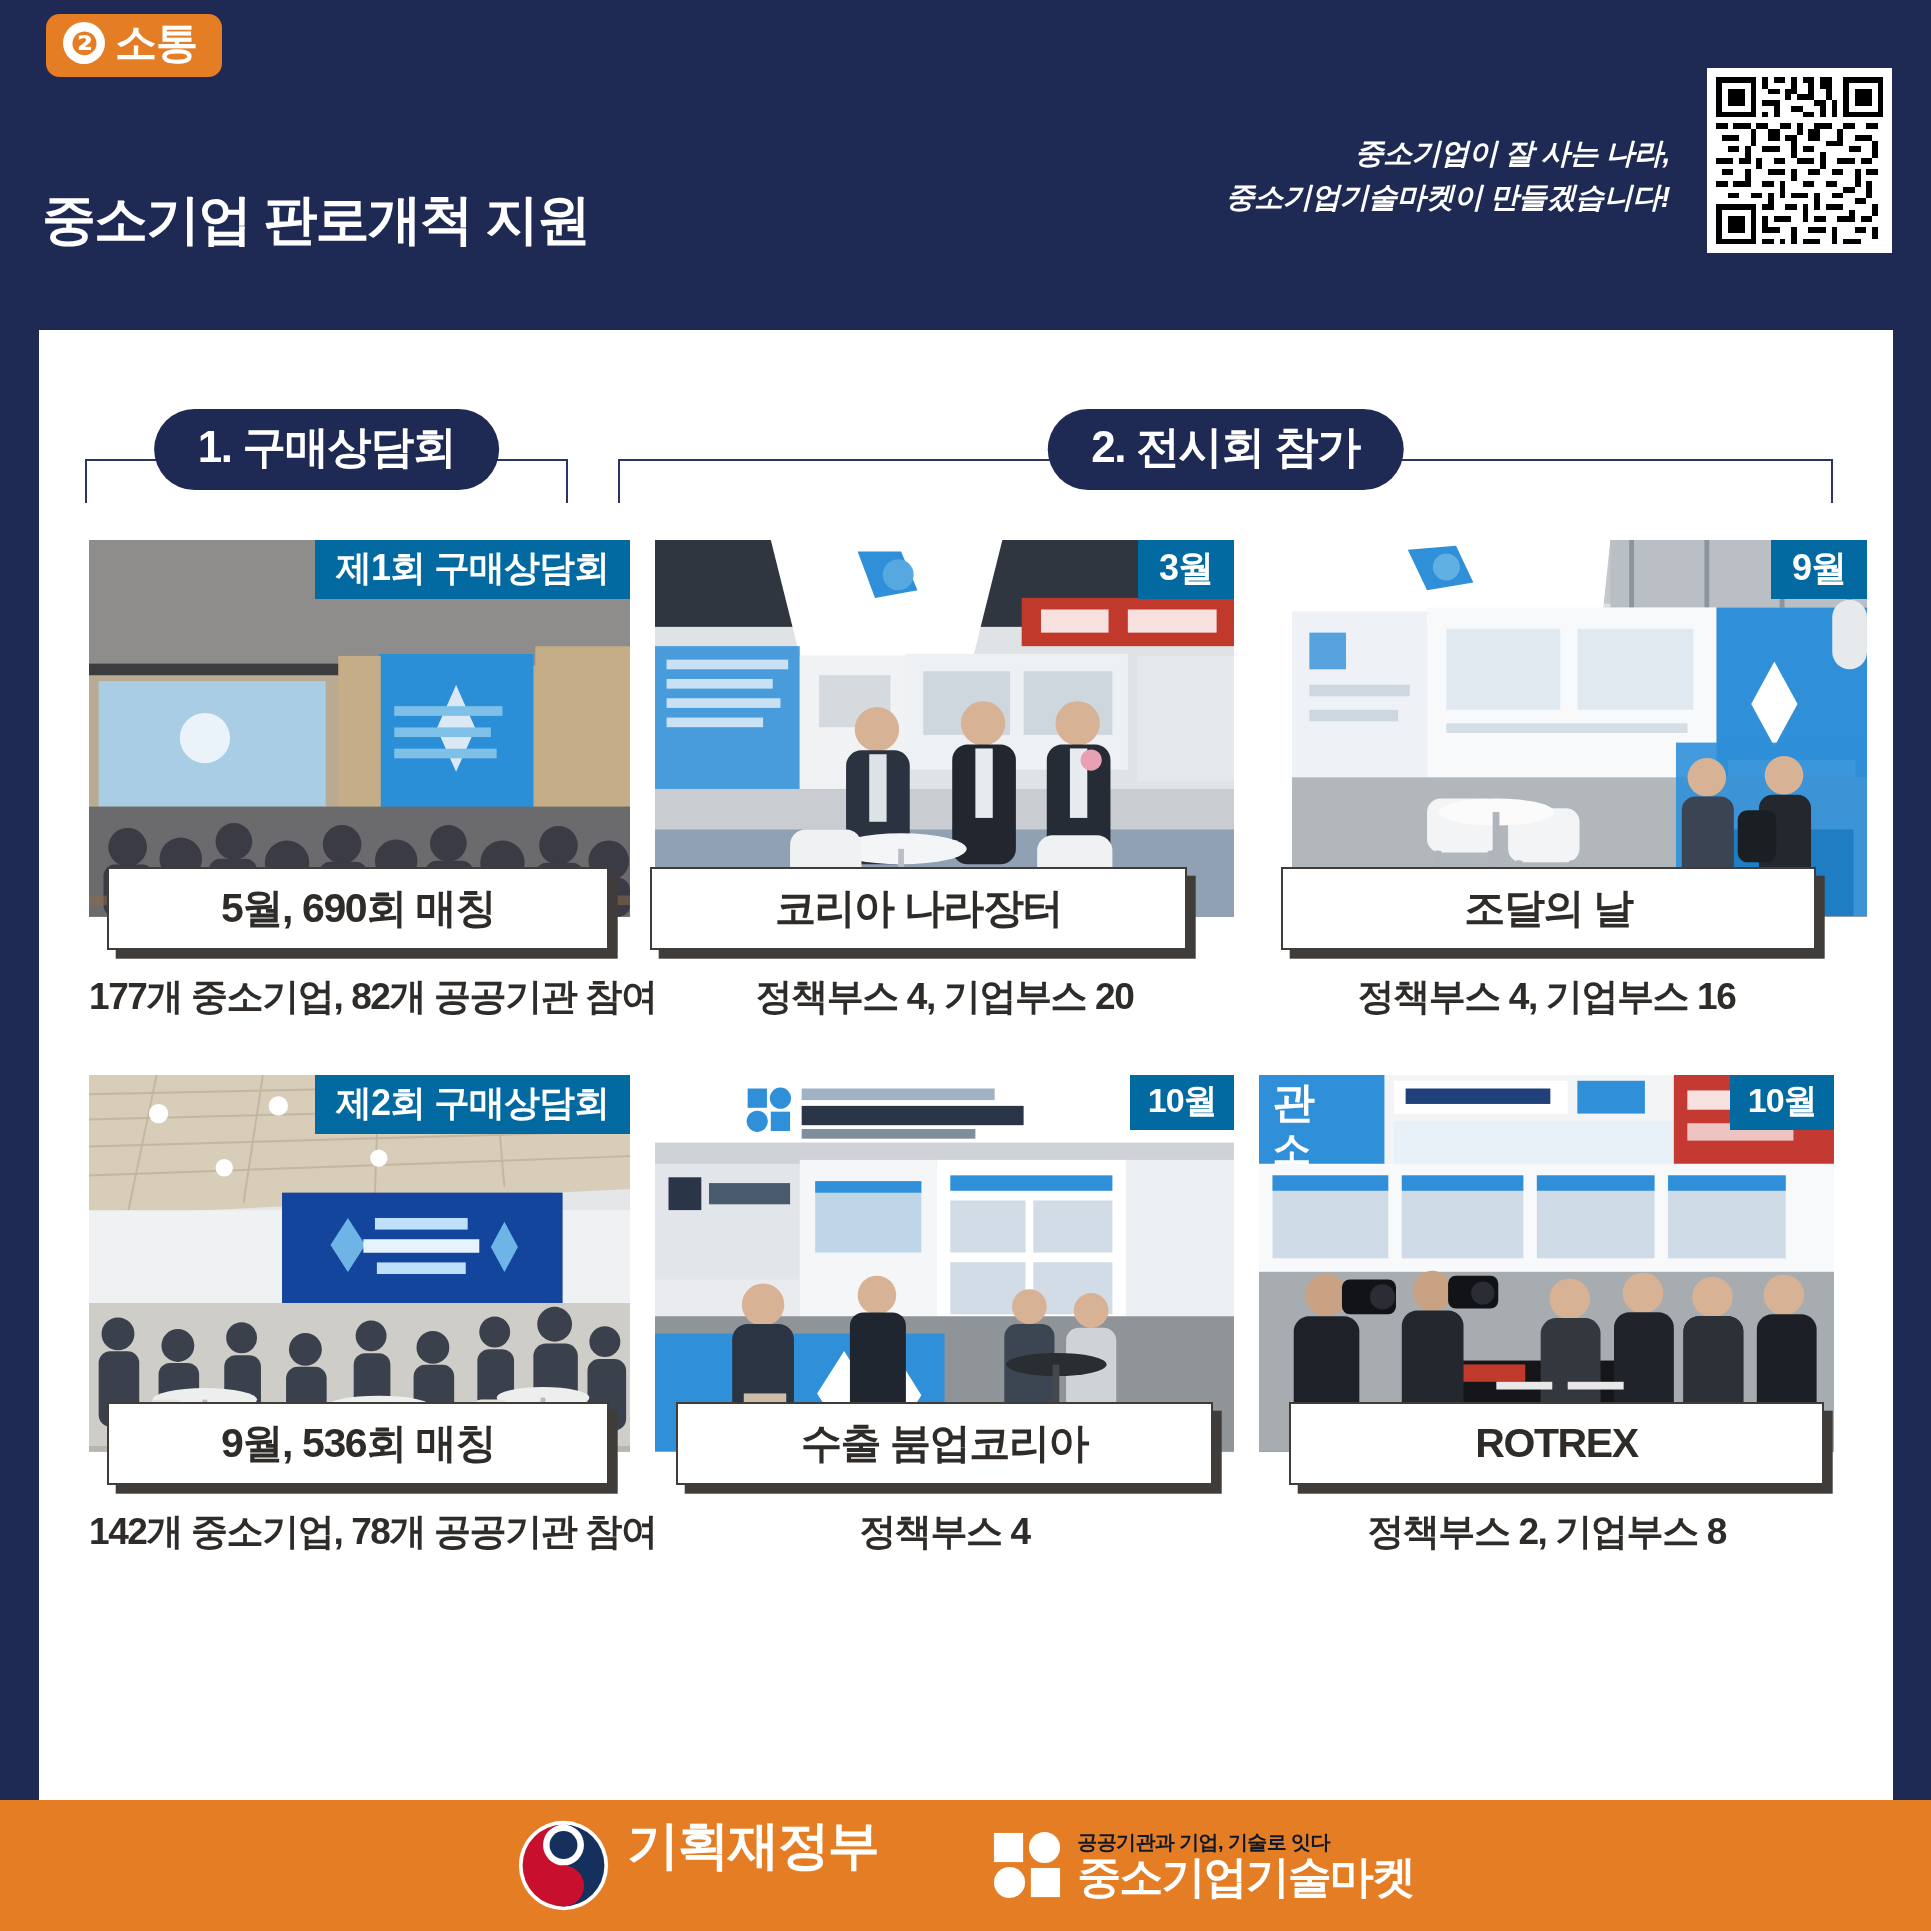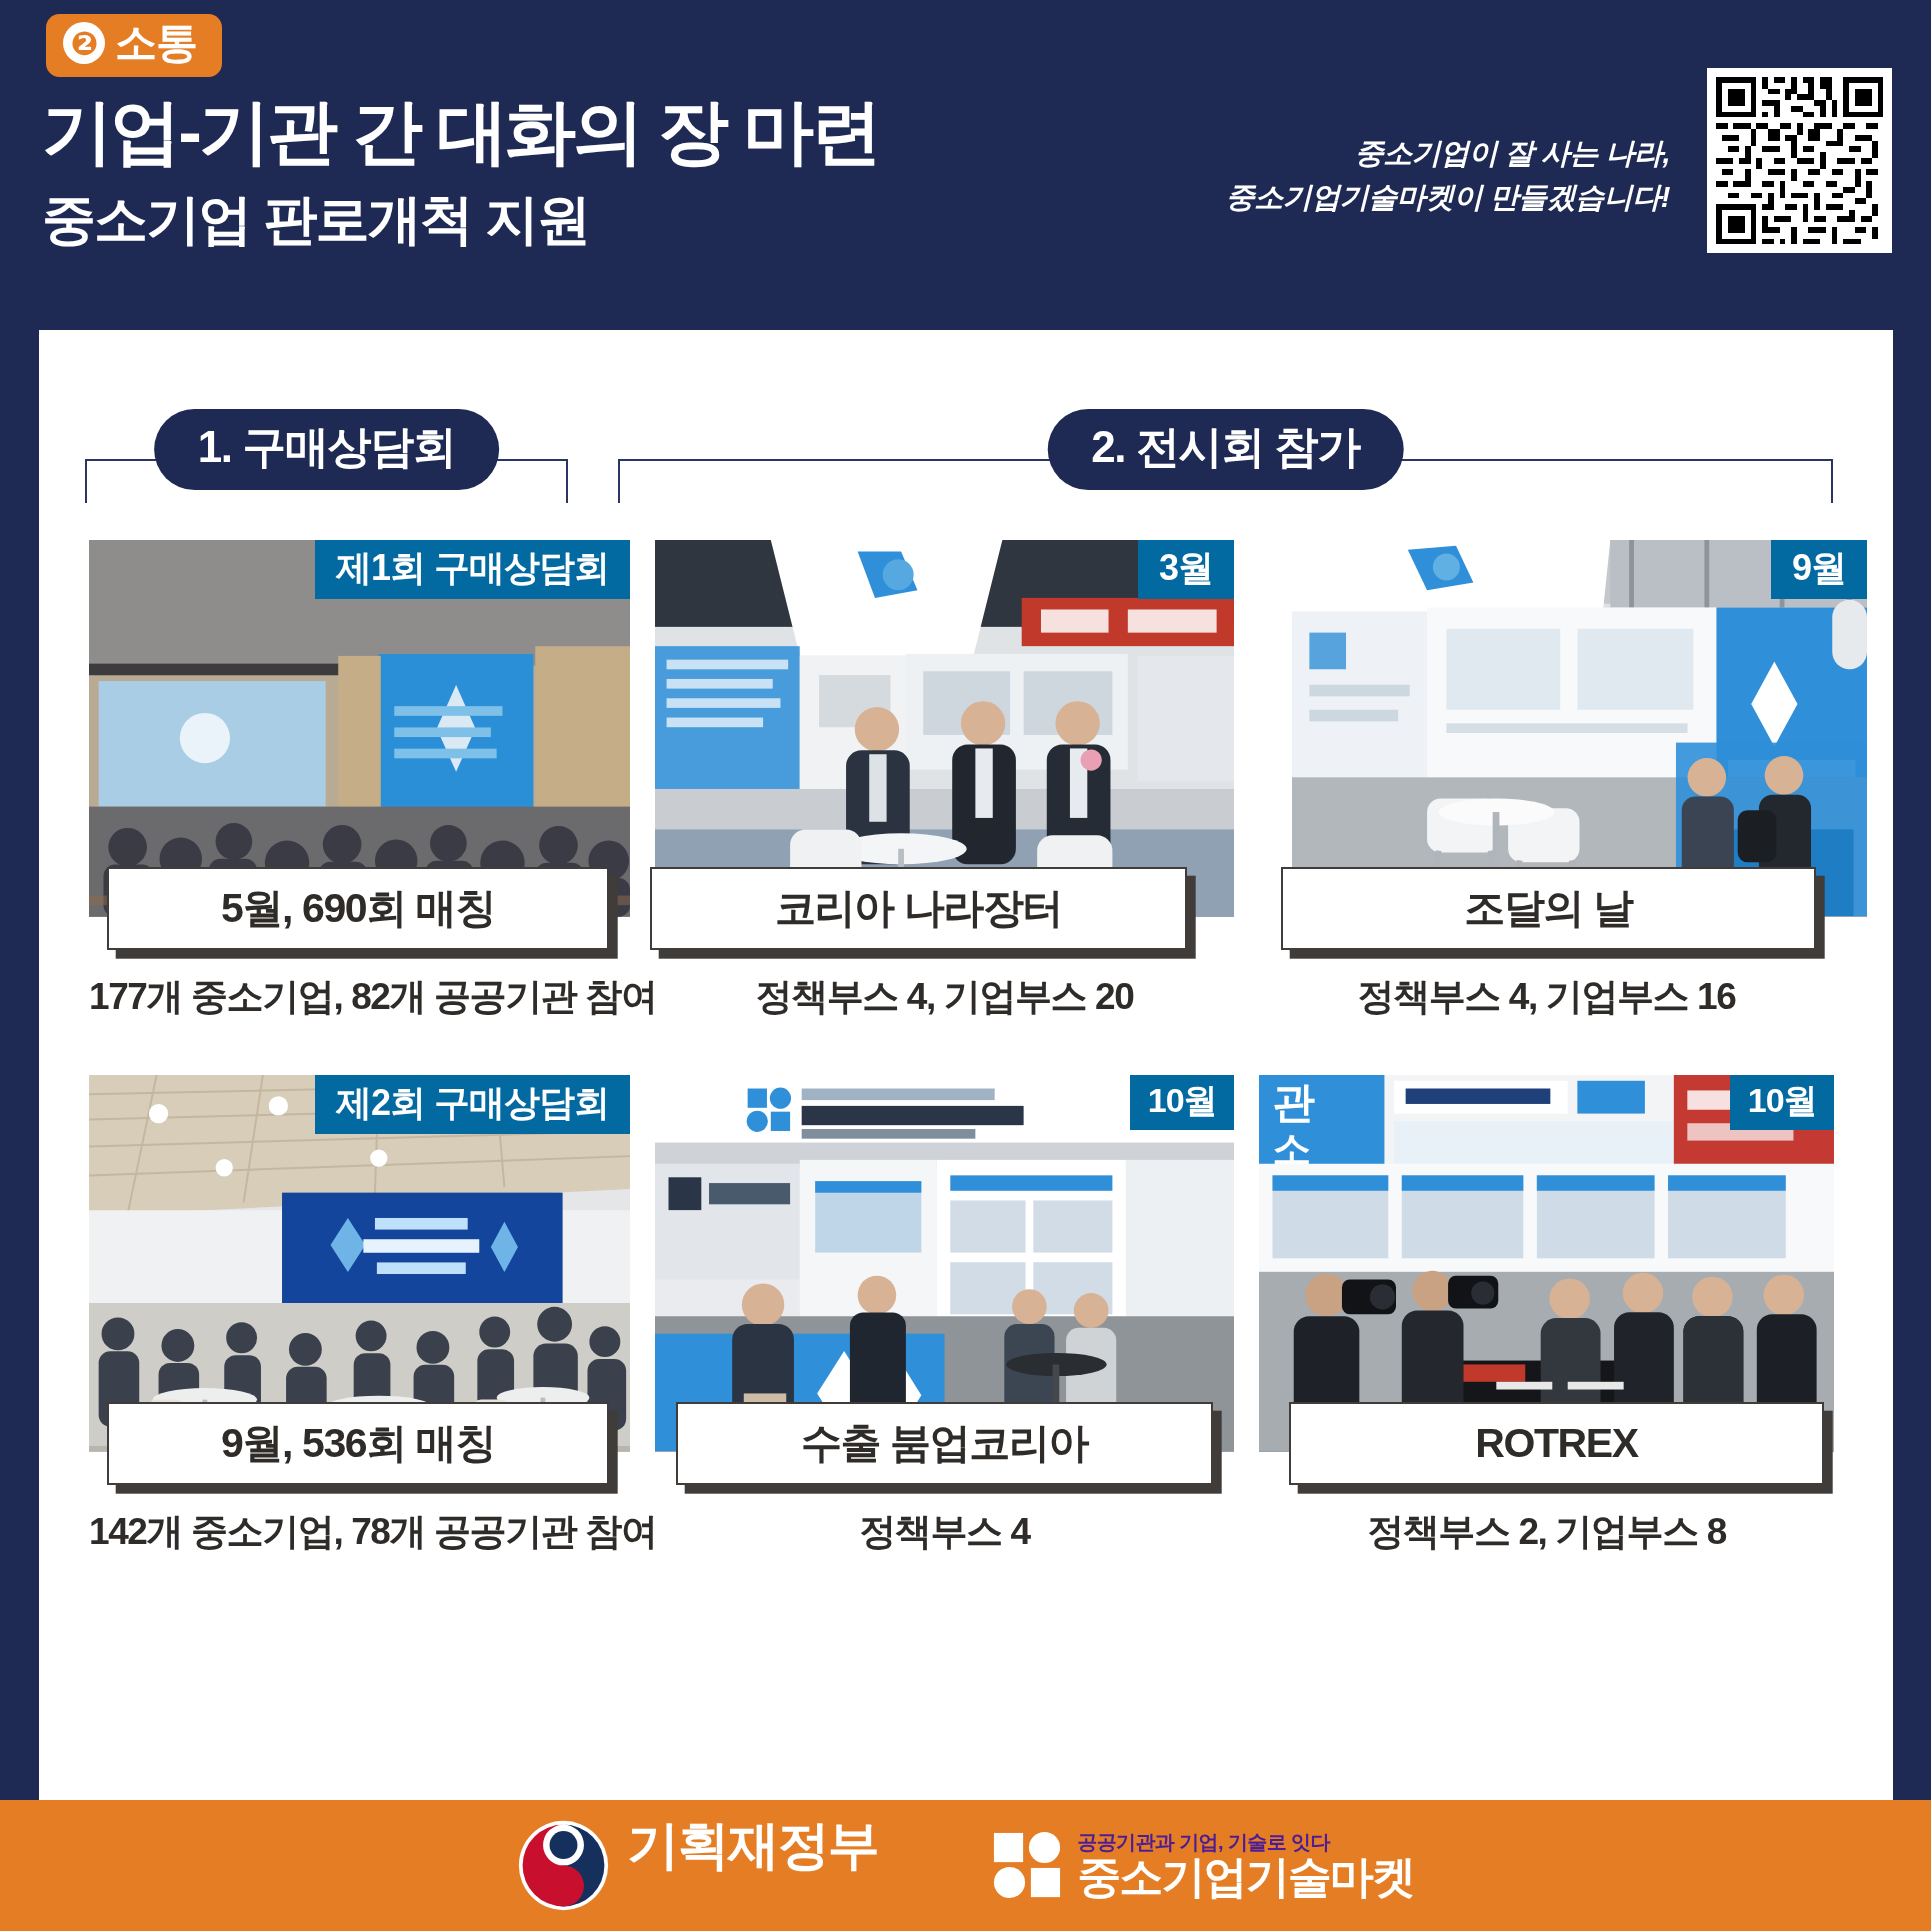--- a/index.html
+++ b/index.html
@@ -140,41 +140,40 @@
   .logo-gov { display: flex; align-items: flex-start; gap: 17.4px; }
   .logo-gov .mark { width: 93px; height: 93px; }
   .logo-gov .name {
     color: #ffffff; font-size: 52px; font-weight: bold;
     letter-spacing: -1.9px; line-height: 1;
   }
   .logo-mkt { display: flex; align-items: center; gap: 15.4px; }
   .logo-mkt .mark { width: 70px; height: 70px; }
   .logo-mkt .txt { display: flex; flex-direction: column; gap: 2.9px; }
   .logo-mkt .slogan {
-    color: #4c1d95; font-size: 20px; font-weight: bold;
+    color: #0f172a; font-size: 20px; font-weight: bold;
     letter-spacing: -0.6px; line-height: 1;
   }
   .logo-mkt .name {
     color: #ffffff; font-size: 44px; font-weight: bold;
     letter-spacing: -1.9px; line-height: 1;
   }
 </style>
 </head>
 <body>
 
 <div class="poster">
 
   <div class="header">
 
     <div class="sec-badge">
       <div class="num">❷</div>
       <div class="lbl">소통</div>
     </div>
 
-    <div class="title-main">기업-기관 간 대화의 장 마련</div>
     <div class="title-sub">중소기업 판로개척 지원</div>
 
     <div class="tagline">
       <div>중소기업이 잘 사는 나라,</div>
       <div>중소기업기술마켓이 만들겠습니다!</div>
     </div>
 
     <div class="qr">
       <svg viewBox="0 0 29 29" shape-rendering="crispEdges" aria-hidden="true">
         <rect width="29" height="29" fill="#ffffff"></rect>

